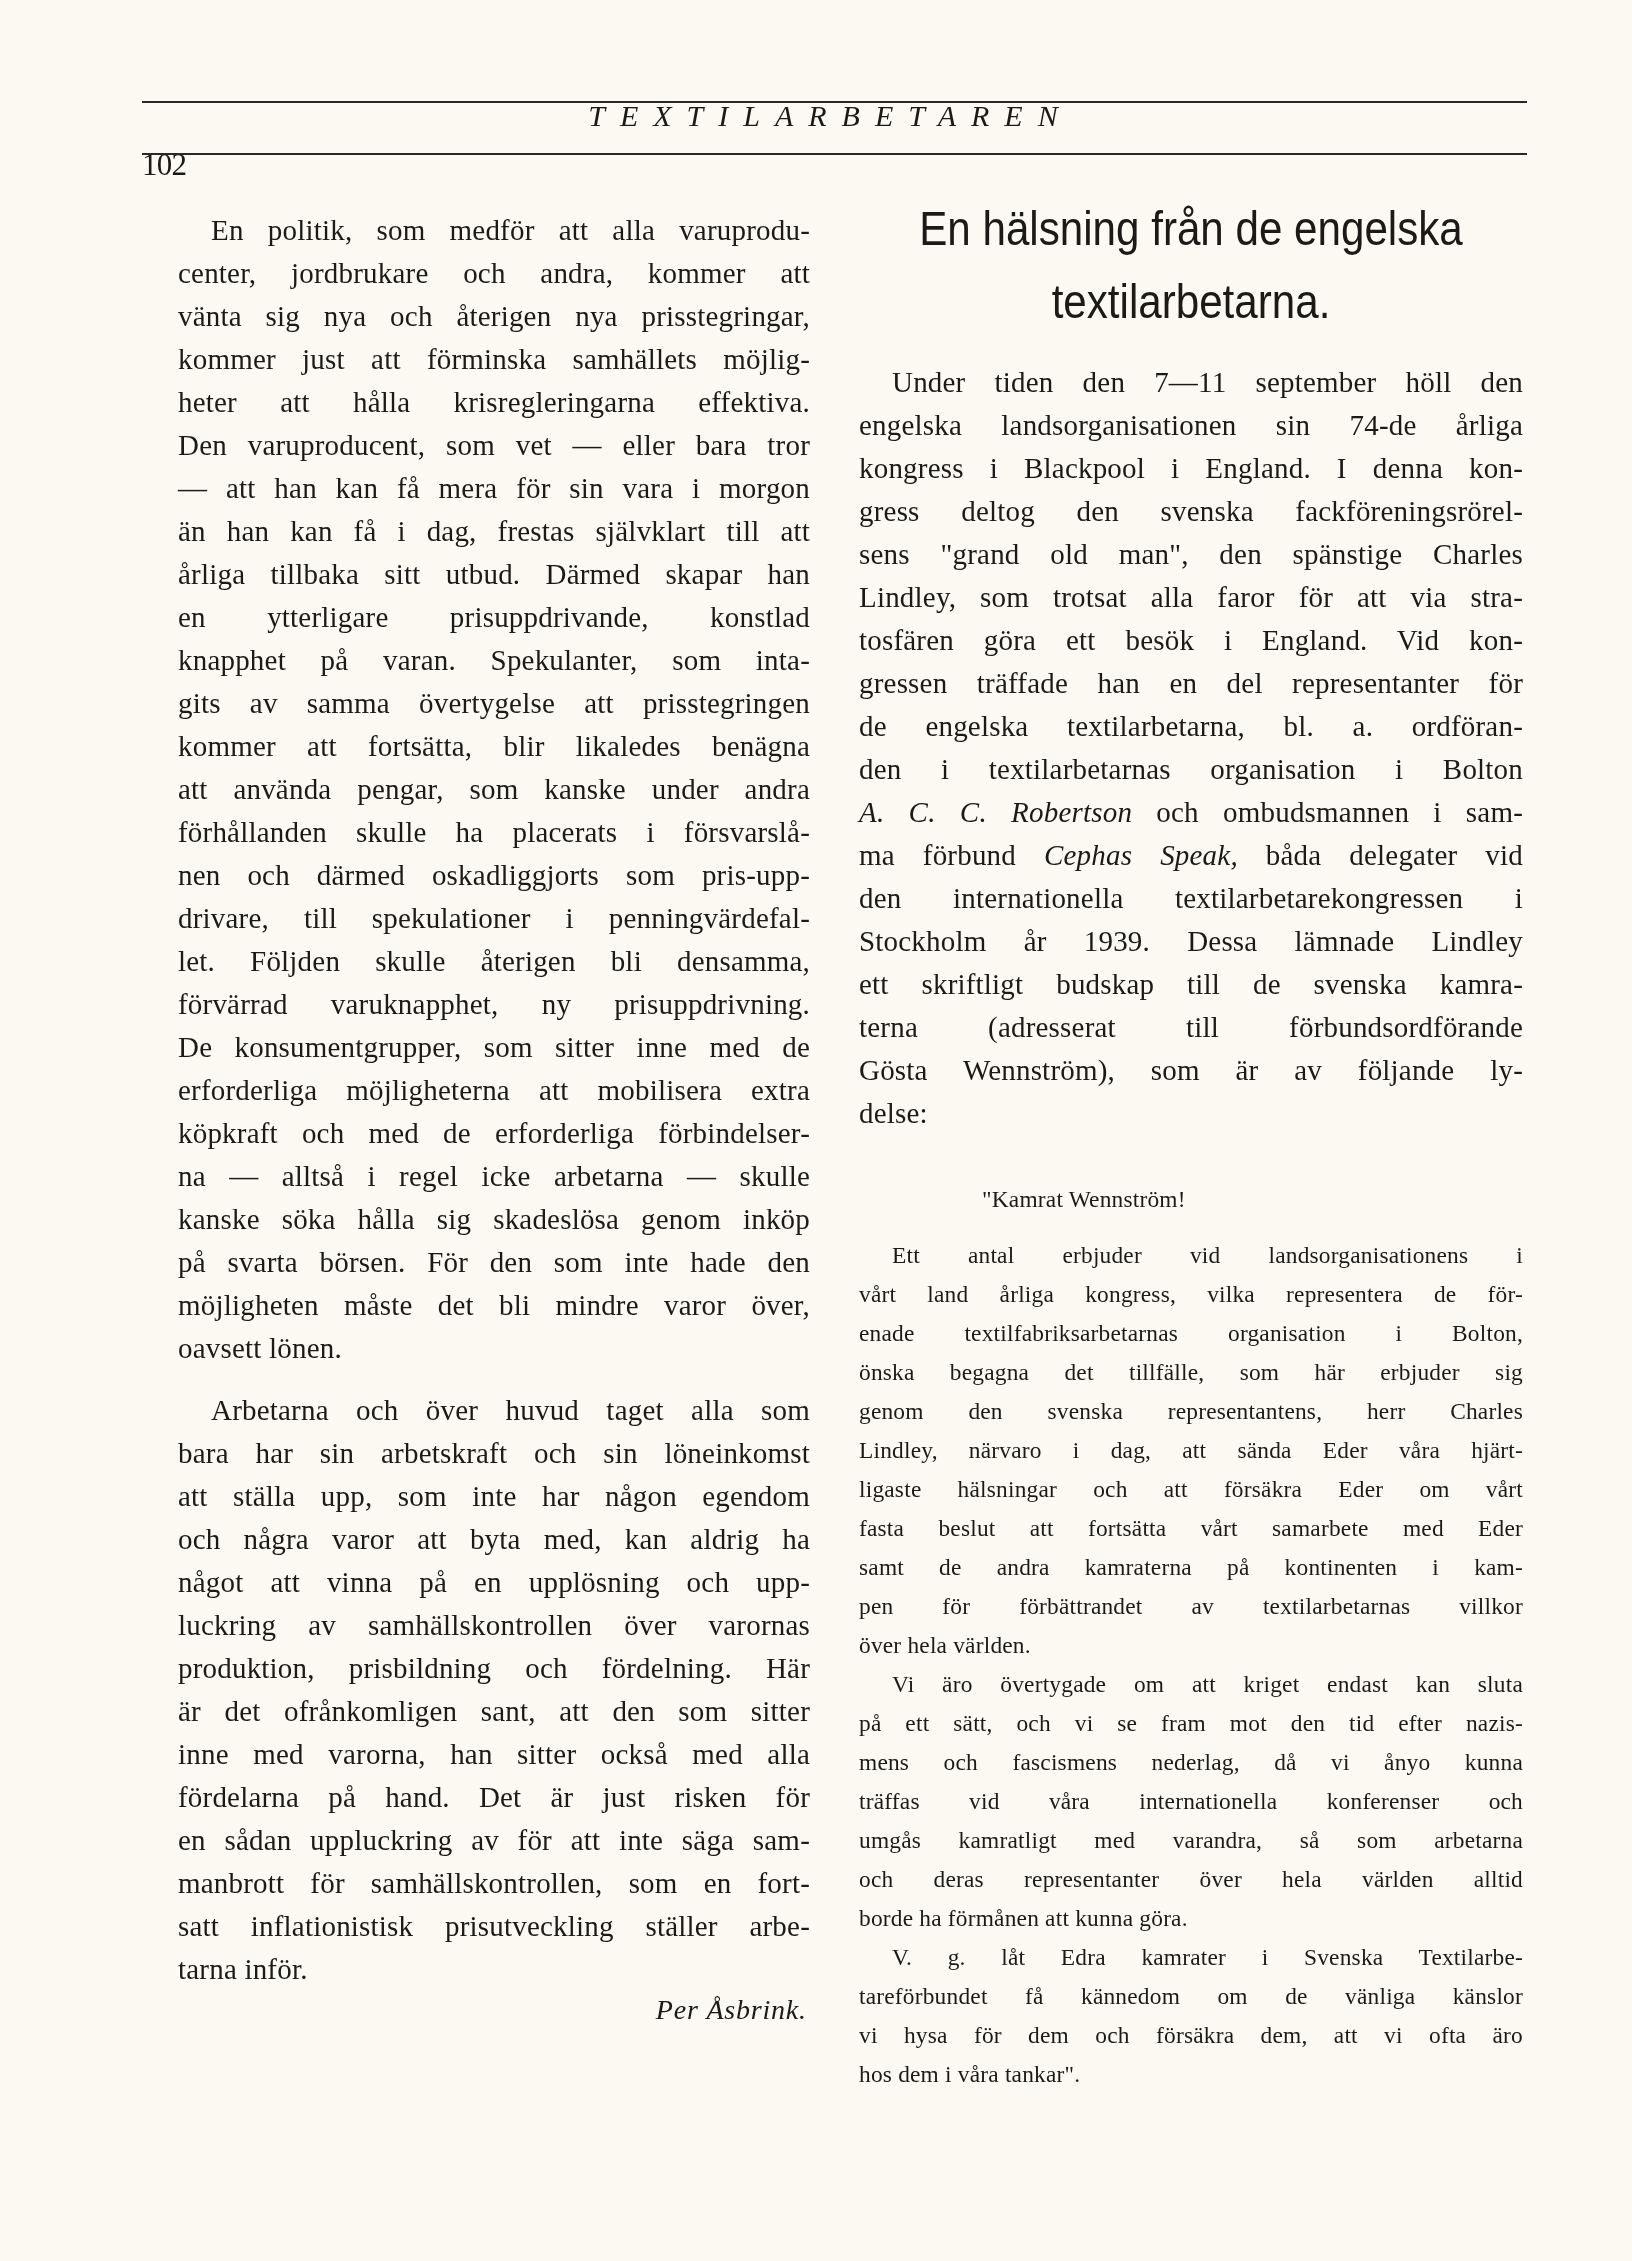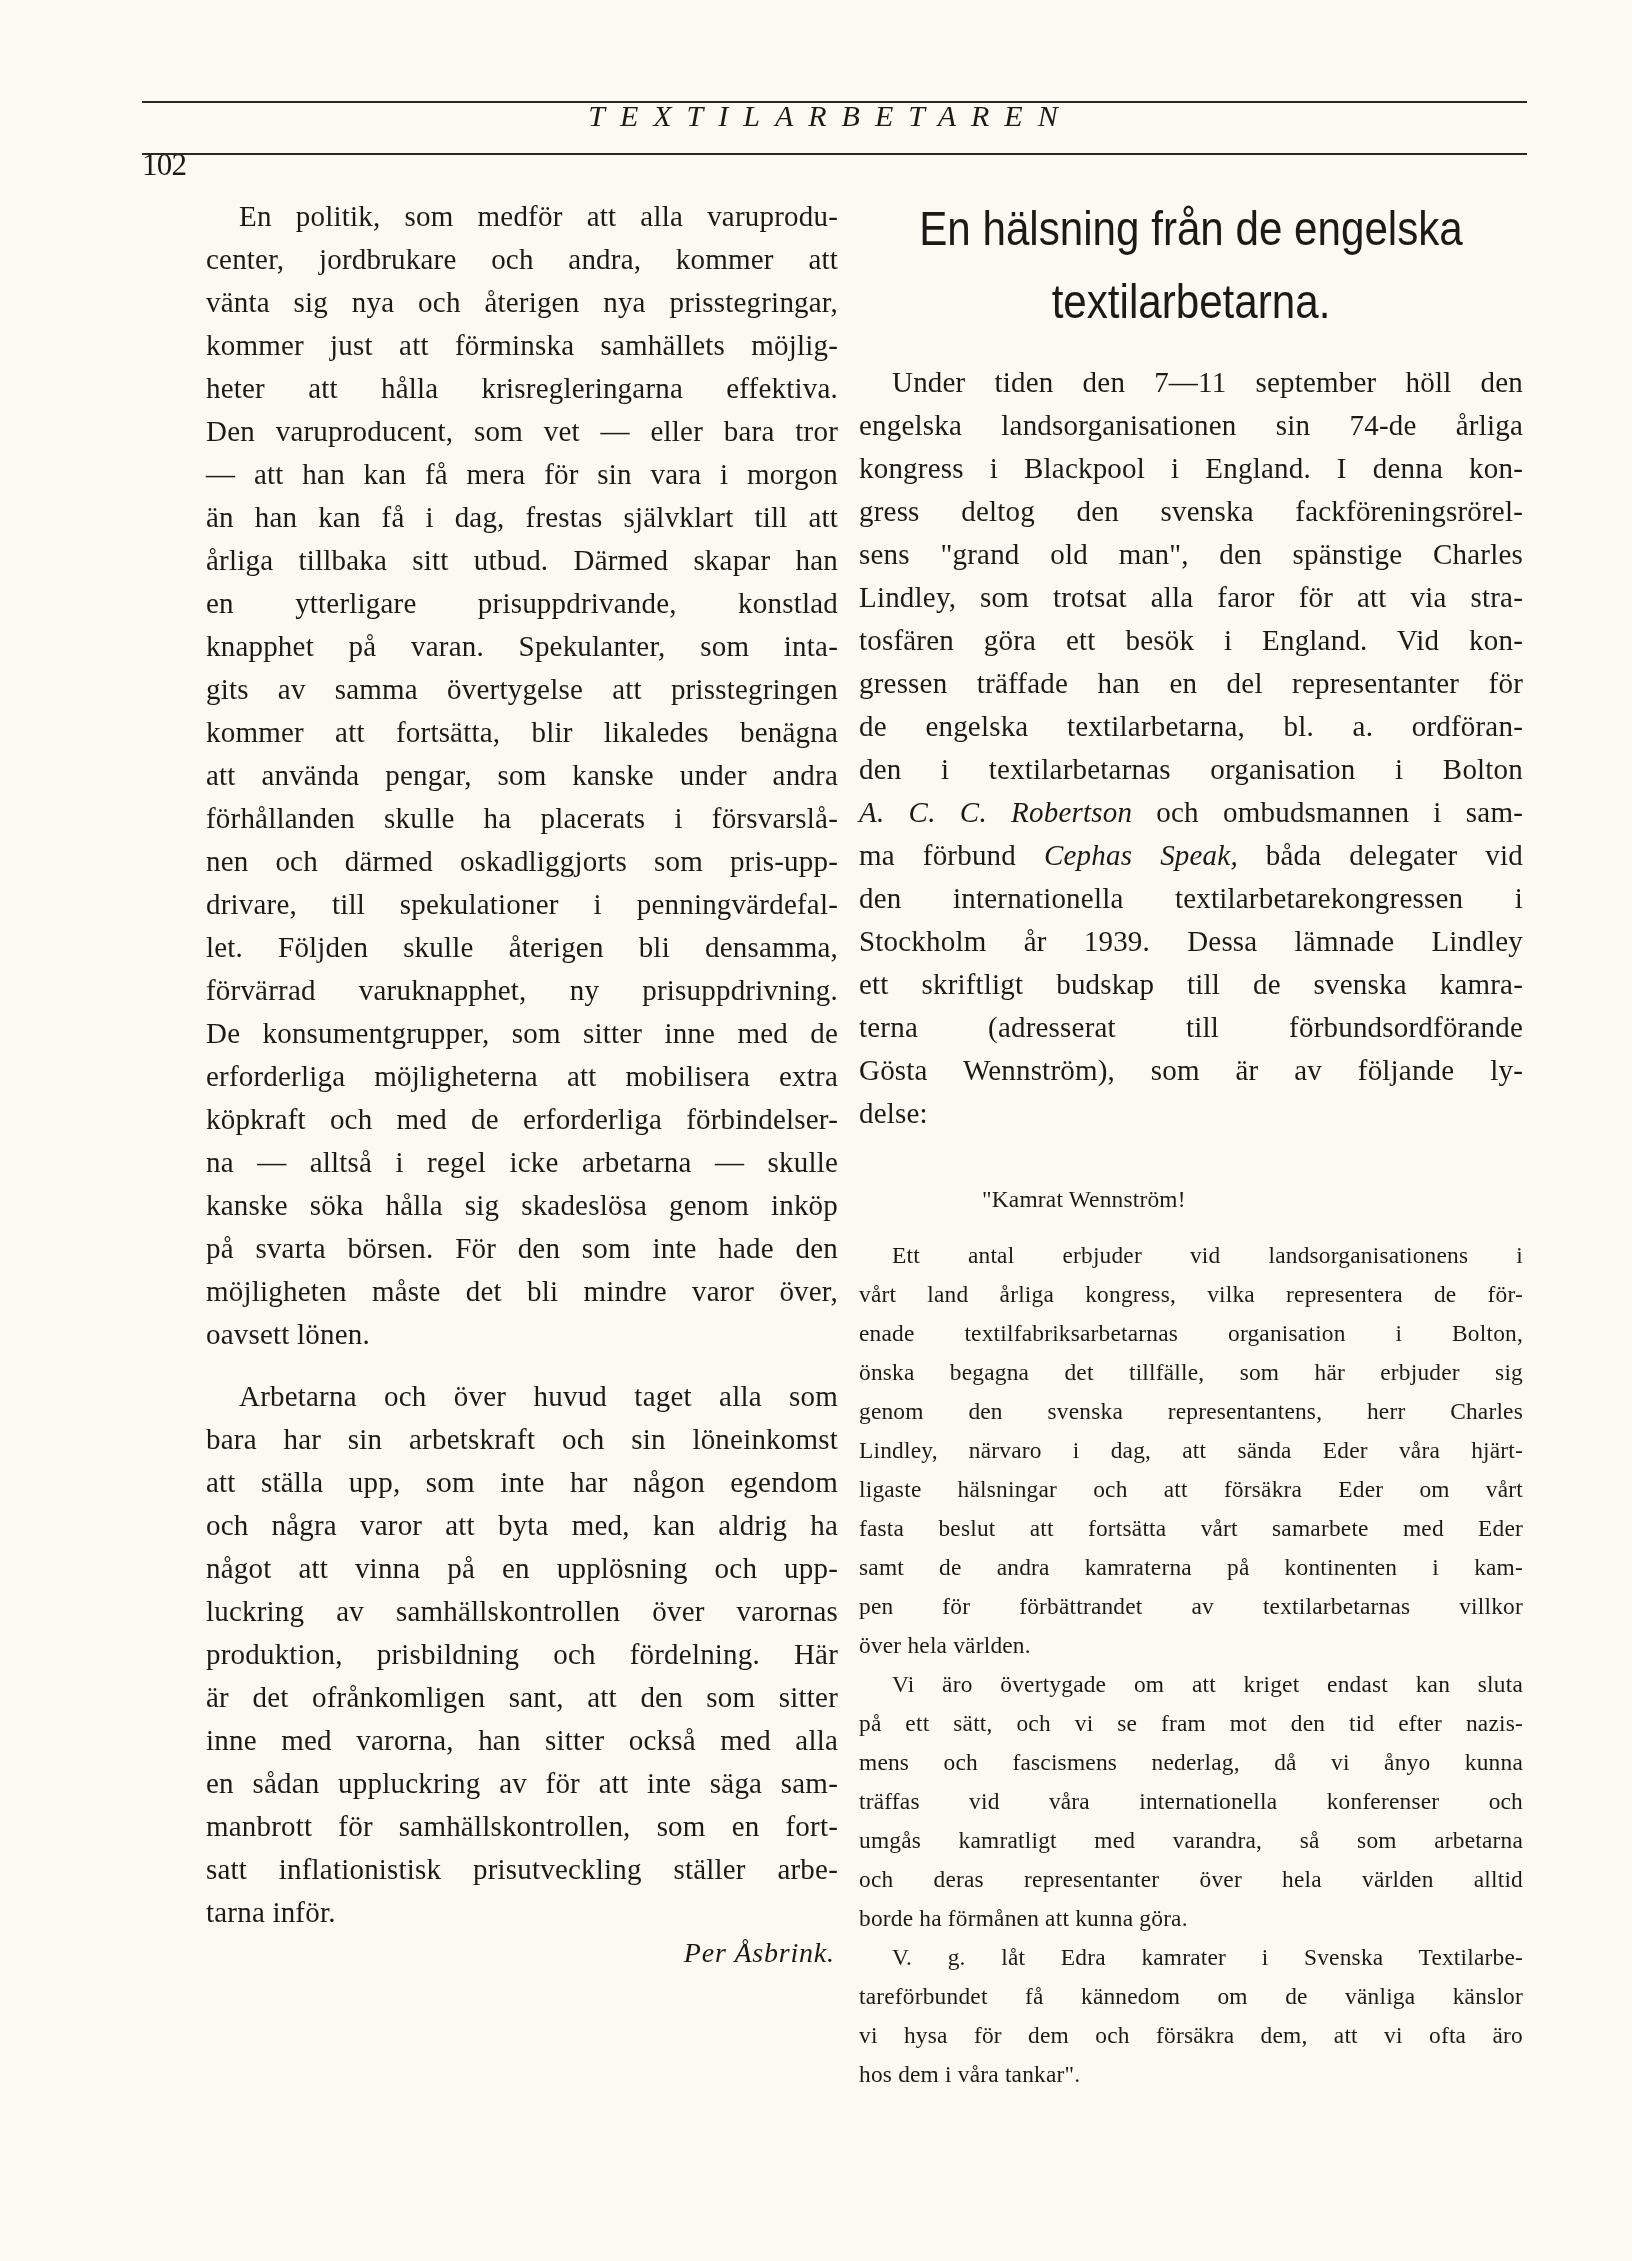--- a/index.html
+++ b/index.html
@@ -10,21 +10,21 @@
     font-family: "DejaVu Serif", "Liberation Serif", serif;
     color: #1c1a17;
   }
   .rule { position: absolute; left: 142px; width: 1385px; height: 2.3px; background: #2a2824; }
   .rule.top { top: 101px; }
   .rule.bottom { top: 153px; }
   .folio { position: absolute; left: 142px; top: 111px; font-family: "Liberation Serif", serif; font-size: 31px; letter-spacing: -0.8px; margin-top: 36px; }
   .masthead { position: absolute; left: 0; right: 0; top: 99px; text-align: center; font-family: "Liberation Serif", serif; font-style: italic; font-size: 30px; letter-spacing: 15px; padding-left: 28px; }
 
   .col { position: absolute; }
-  .col.left  { left: 178px; top: 195px; width: 632px; margin-left: 28px; }
+  .col.left  { left: 178px; top: 209px; width: 632px; }
   .col.right { left: 859px; top: 195px; width: 664px; }
 
   .ln {
     display: block; white-space: nowrap;
     text-align: justify; text-align-last: justify;
     font-family: "Liberation Serif", serif;
     font-size: 29px; height: 43px; line-height: 43px;
     letter-spacing: 0.2px;
   }
   .ln.indent { padding-left: 33px; }
@@ -89,20 +89,21 @@
   <div id="lp1">
       <span class="ln indent">Arbetarna och över huvud taget alla som</span>
       <span class="ln">bara har sin arbetskraft och sin löneinkomst</span>
       <span class="ln">att ställa upp, som inte har någon egendom</span>
       <span class="ln">och några varor att byta med, kan aldrig ha</span>
       <span class="ln">något att vinna på en upplösning och upp-</span>
       <span class="ln">luckring av samhällskontrollen över varornas</span>
       <span class="ln">produktion, prisbildning och fördelning. Här</span>
       <span class="ln">är det ofrånkomligen sant, att den som sitter</span>
       <span class="ln">inne med varorna, han sitter också med alla</span>
+      <span class="ln">fördelarna på hand. Det är just risken för</span>
       <span class="ln">en sådan uppluckring av för att inte säga sam-</span>
       <span class="ln">manbrott för samhällskontrollen, som en fort-</span>
       <span class="ln">satt inflationistisk prisutveckling ställer arbe-</span>
       <span class="ln last">tarna inför.</span>
     </div>
   <div class="sig-row">
     <span class="sig">Per Åsbrink.</span>
   </div>
 </div>
 

